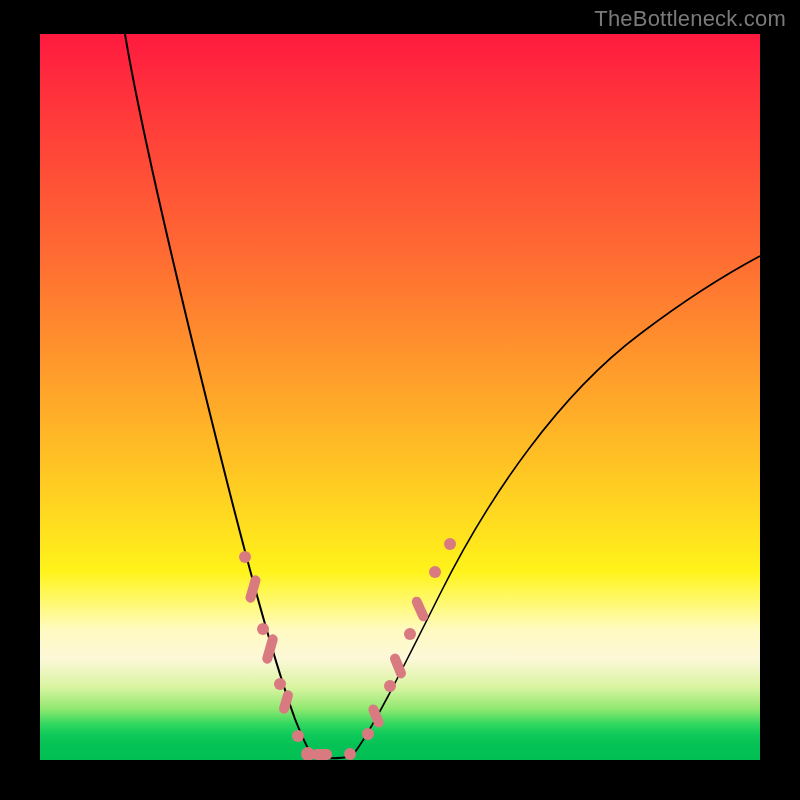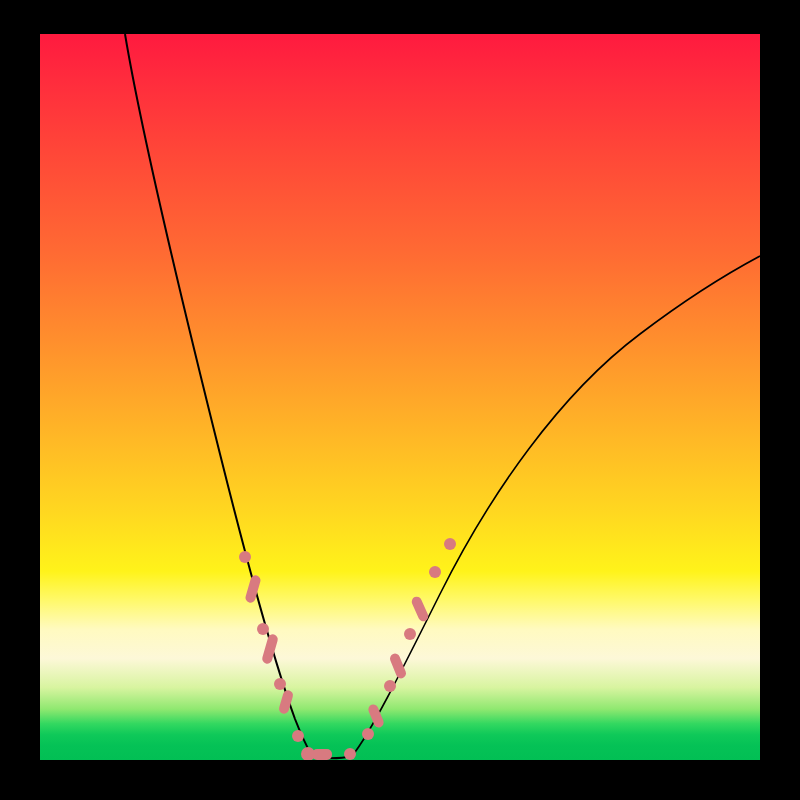--- a/index.html
+++ b/index.html
@@ -78,20 +78,21 @@
   }
   .nodes rect {
     rx: 5;
     ry: 5;
   }
 </style>
 </head>
 <body>
 
 <div class="frame">
+  <div class="watermark">TheBottleneck.com</div>
 
   <div class="plot">
     <svg class="curves" viewBox="0 0 720 726" preserveAspectRatio="none">
 
       <path class="curve" d="M 85 0
            C 100 90, 140 260, 180 420
            C 205 520, 235 630, 255 685
            C 262 703, 267 713, 272 722"></path>
 
       <path class="curve" d="M 272 722 C 280 725, 300 725, 312 722"></path>

